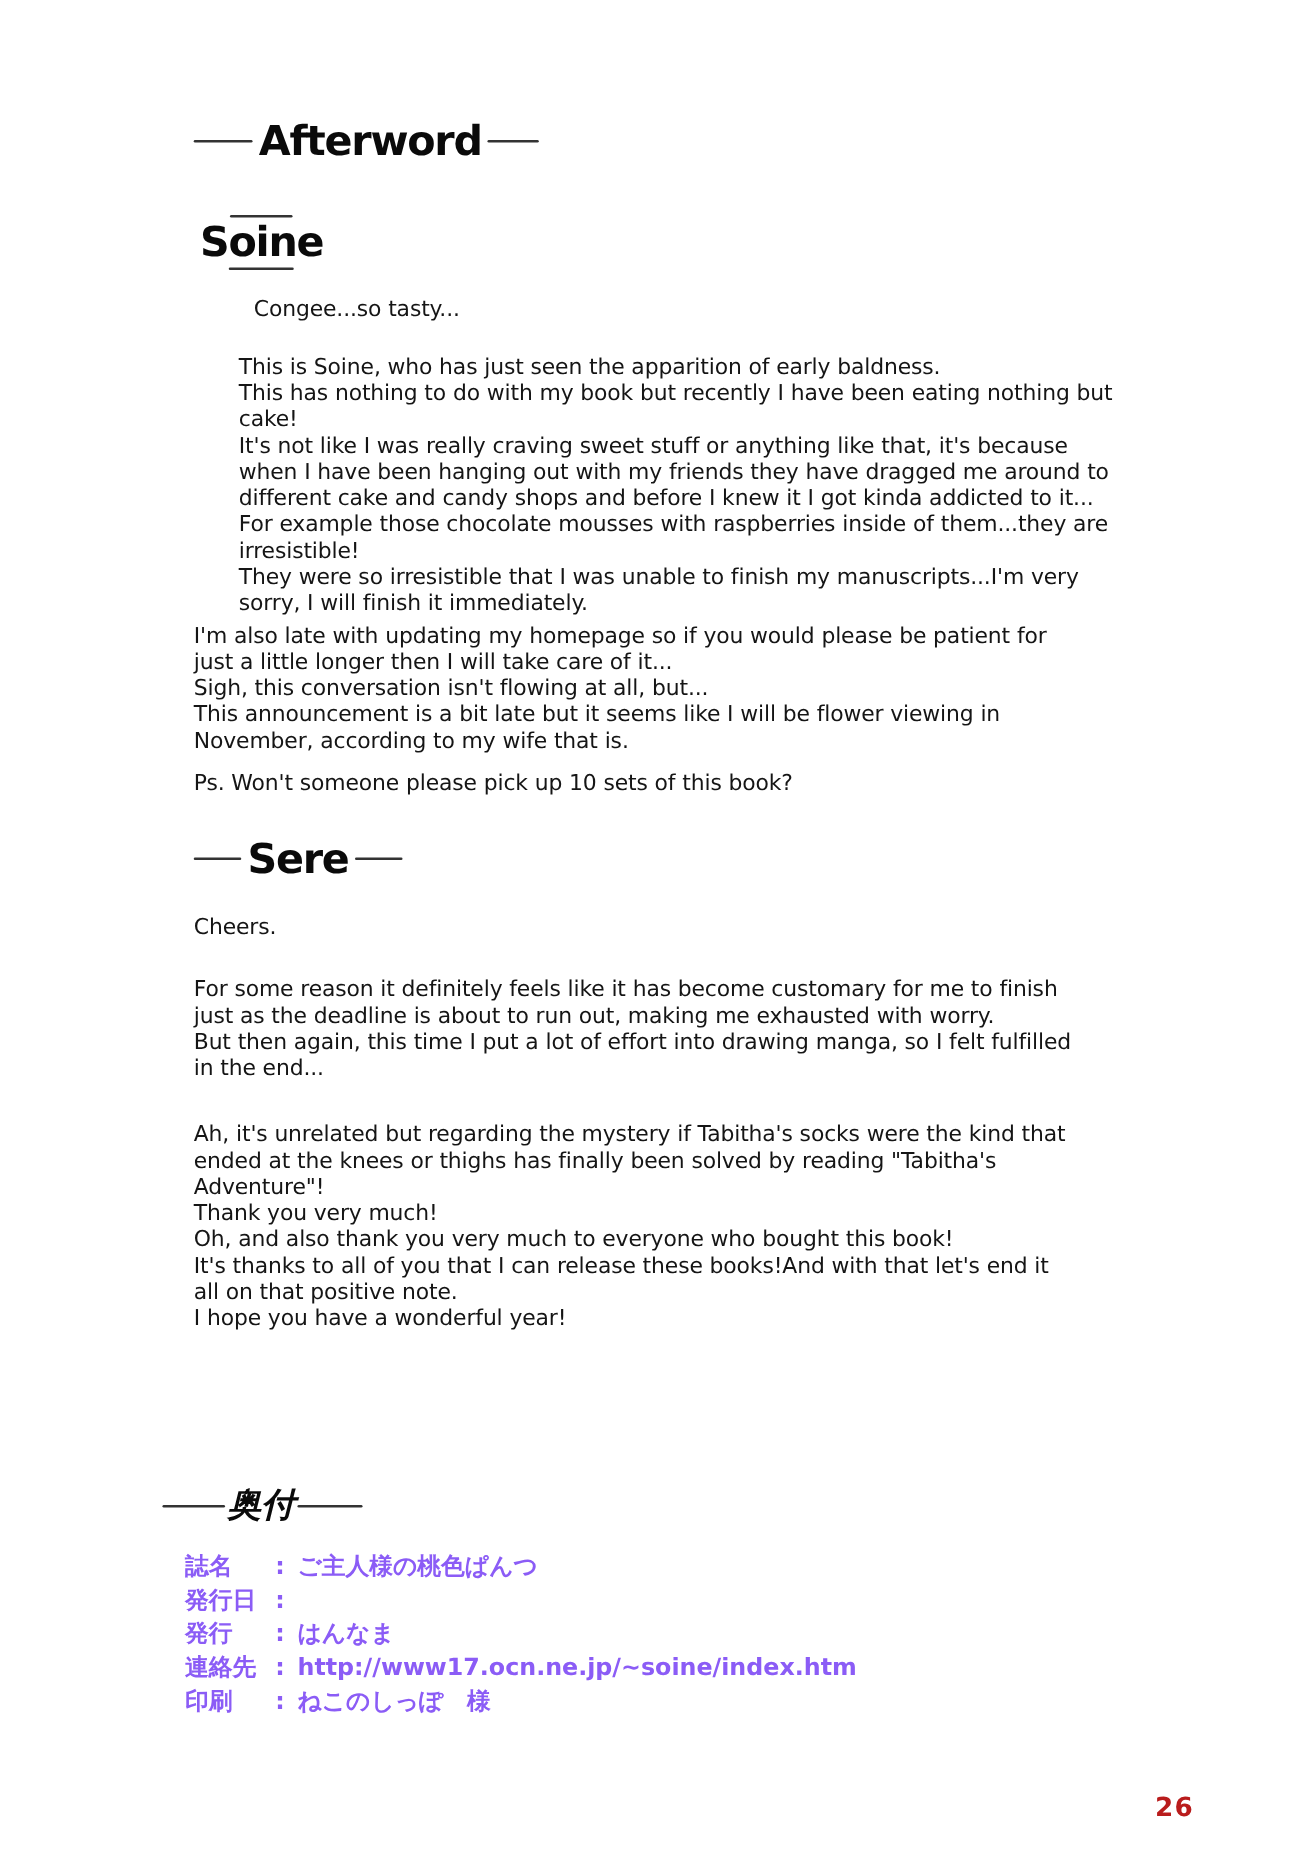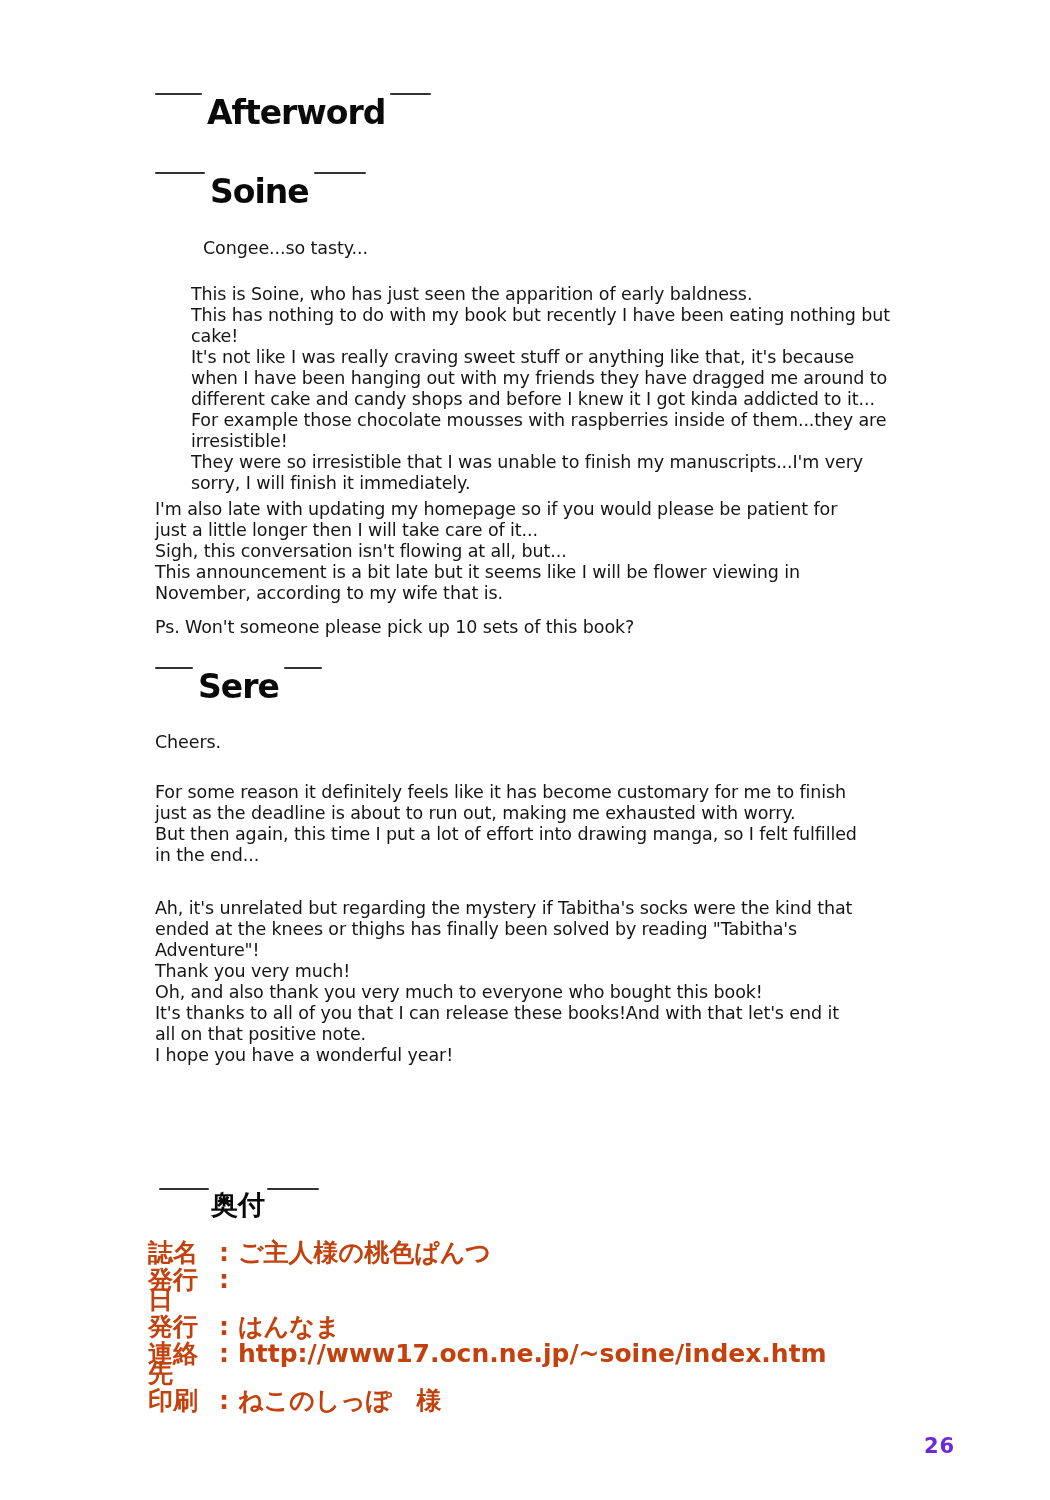--- a/index.html
+++ b/index.html
@@ -8,21 +8,21 @@
     width: 1050px;
     height: 1500px;
     background: #ffffff;
     font-family: "DejaVu Sans", sans-serif;
     color: #161616;
     overflow: hidden;
   }
   .heading {
     position: absolute;
     display: flex;
-    align-items: flex-start;
+    align-items: center;
     font-weight: 700;
     color: #0a0a0a;
     white-space: nowrap;
   }
   .heading .title { padding: 0 5px; }
   .dash {
     display: inline-block;
     height: 3px;
     background: #222222;
     border-radius: 1px;
@@ -37,54 +37,54 @@
     font-size: 17.5px;
     line-height: 21px;
     letter-spacing: -0.1px;
     white-space: pre-line;
     color: #151515;
   }
   .colophon {
     position: absolute;
     left: 148px;
     top: 1243px;
-    font-size: 25px;
+    font-size: 19px;
     font-weight: 700;
-    color: #c2410c;
+    color: #8b5cf6;
   }
   .colophon-row {
     display: grid;
     grid-template-columns: 62px 28px auto;
     align-items: baseline;
     margin-bottom: 7px;
     line-height: 20px;
   }
   .colophon-colon { text-align: center; }
   .page-number {
     position: absolute;
     left: 924px;
     top: 1434px;
     font-size: 21px;
     font-weight: 700;
     letter-spacing: 1px;
-    color: #6d28d9;
+    color: #b91c1c;
   }
 </style>
 </head>
 <body>
 
 <div class="page">
 
   <div class="heading h-large" style="left:155px; top:93px;">
     <span class="dash thin" style="width:47px;"></span>
     <span class="title">Afterword</span>
     <span class="dash thin" style="width:41px;"></span>
   </div>
 
-  <div class="heading h-large" style="left:155px; top:172px;">
+  <div class="heading h-large" style="left:155px; top:172px;flex-direction:column;">
     <span class="dash thin" style="width:50px;"></span>
     <span class="title">Soine</span>
     <span class="dash thin" style="width:52px;"></span>
   </div>
 
   <div class="para" style="top:238px;margin-left:48px;">Congee...so tasty...</div>
   <div class="para" style="top:284px;margin-left:36px;">This is Soine, who has just seen the apparition of early baldness.
 This has nothing to do with my book but recently I have been eating nothing but
 cake!
 It's not like I was really craving sweet stuff or anything like that, it's because
@@ -114,21 +114,21 @@
   <div class="para" style="top:732px;">Cheers.</div>
   <div class="para" style="top:898px;">Ah, it's unrelated but regarding the mystery if Tabitha's socks were the kind that
 ended at the knees or thighs has finally been solved by reading "Tabitha's
 Adventure"!
 Thank you very much!
 Oh, and also thank you very much to everyone who bought this book!
 It's thanks to all of you that I can release these books!And with that let's end it
 all on that positive note.
 I hope you have a wonderful year!</div>
 
-  <div class="heading h-cjk" style="left:159px; top:1188px;">
+  <div class="heading h-cjk" style="left:130px; top:1188px;font-style:italic;">
     <span class="dash thin" style="width:50px;"></span>
     <span class="title" style="padding:0 2px;">奥付</span>
     <span class="dash thin" style="width:52px;"></span>
   </div>
 
   <div class="colophon">
     <div class="colophon-row">
       <span class="colophon-label">誌名</span>
       <span class="colophon-colon">:</span>
       <span class="colophon-value">ご主人様の桃色ぱんつ</span>

